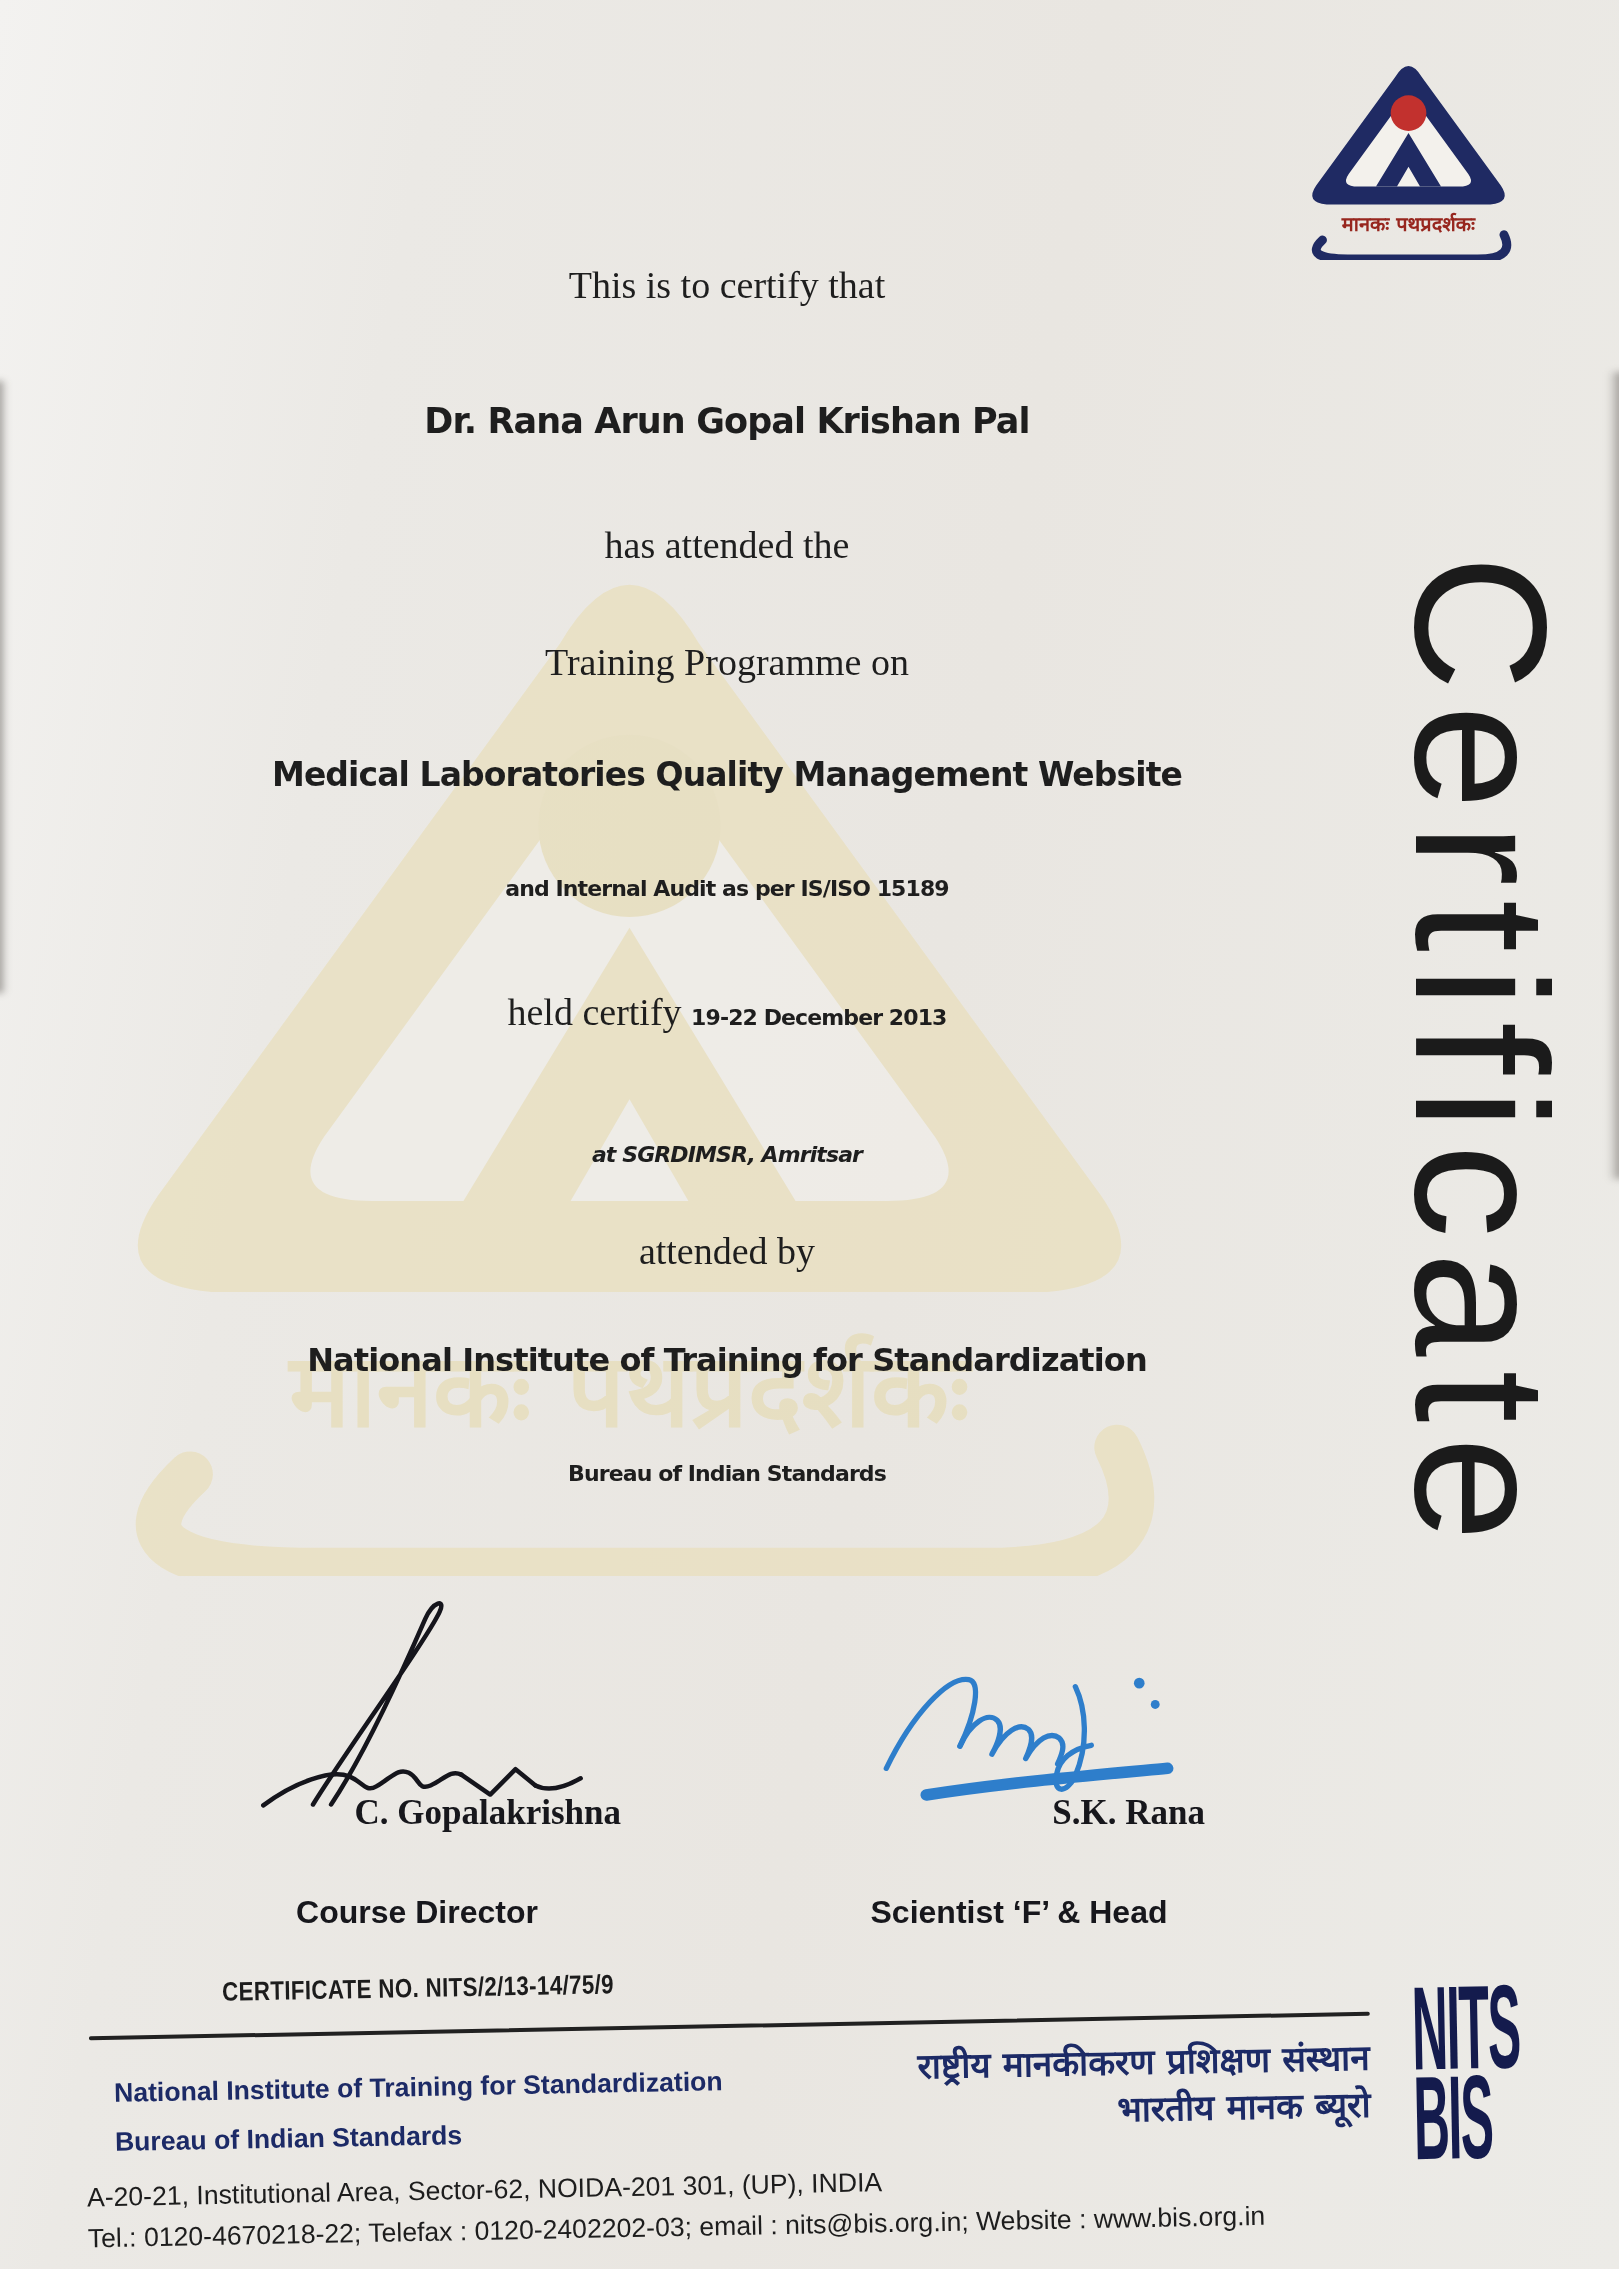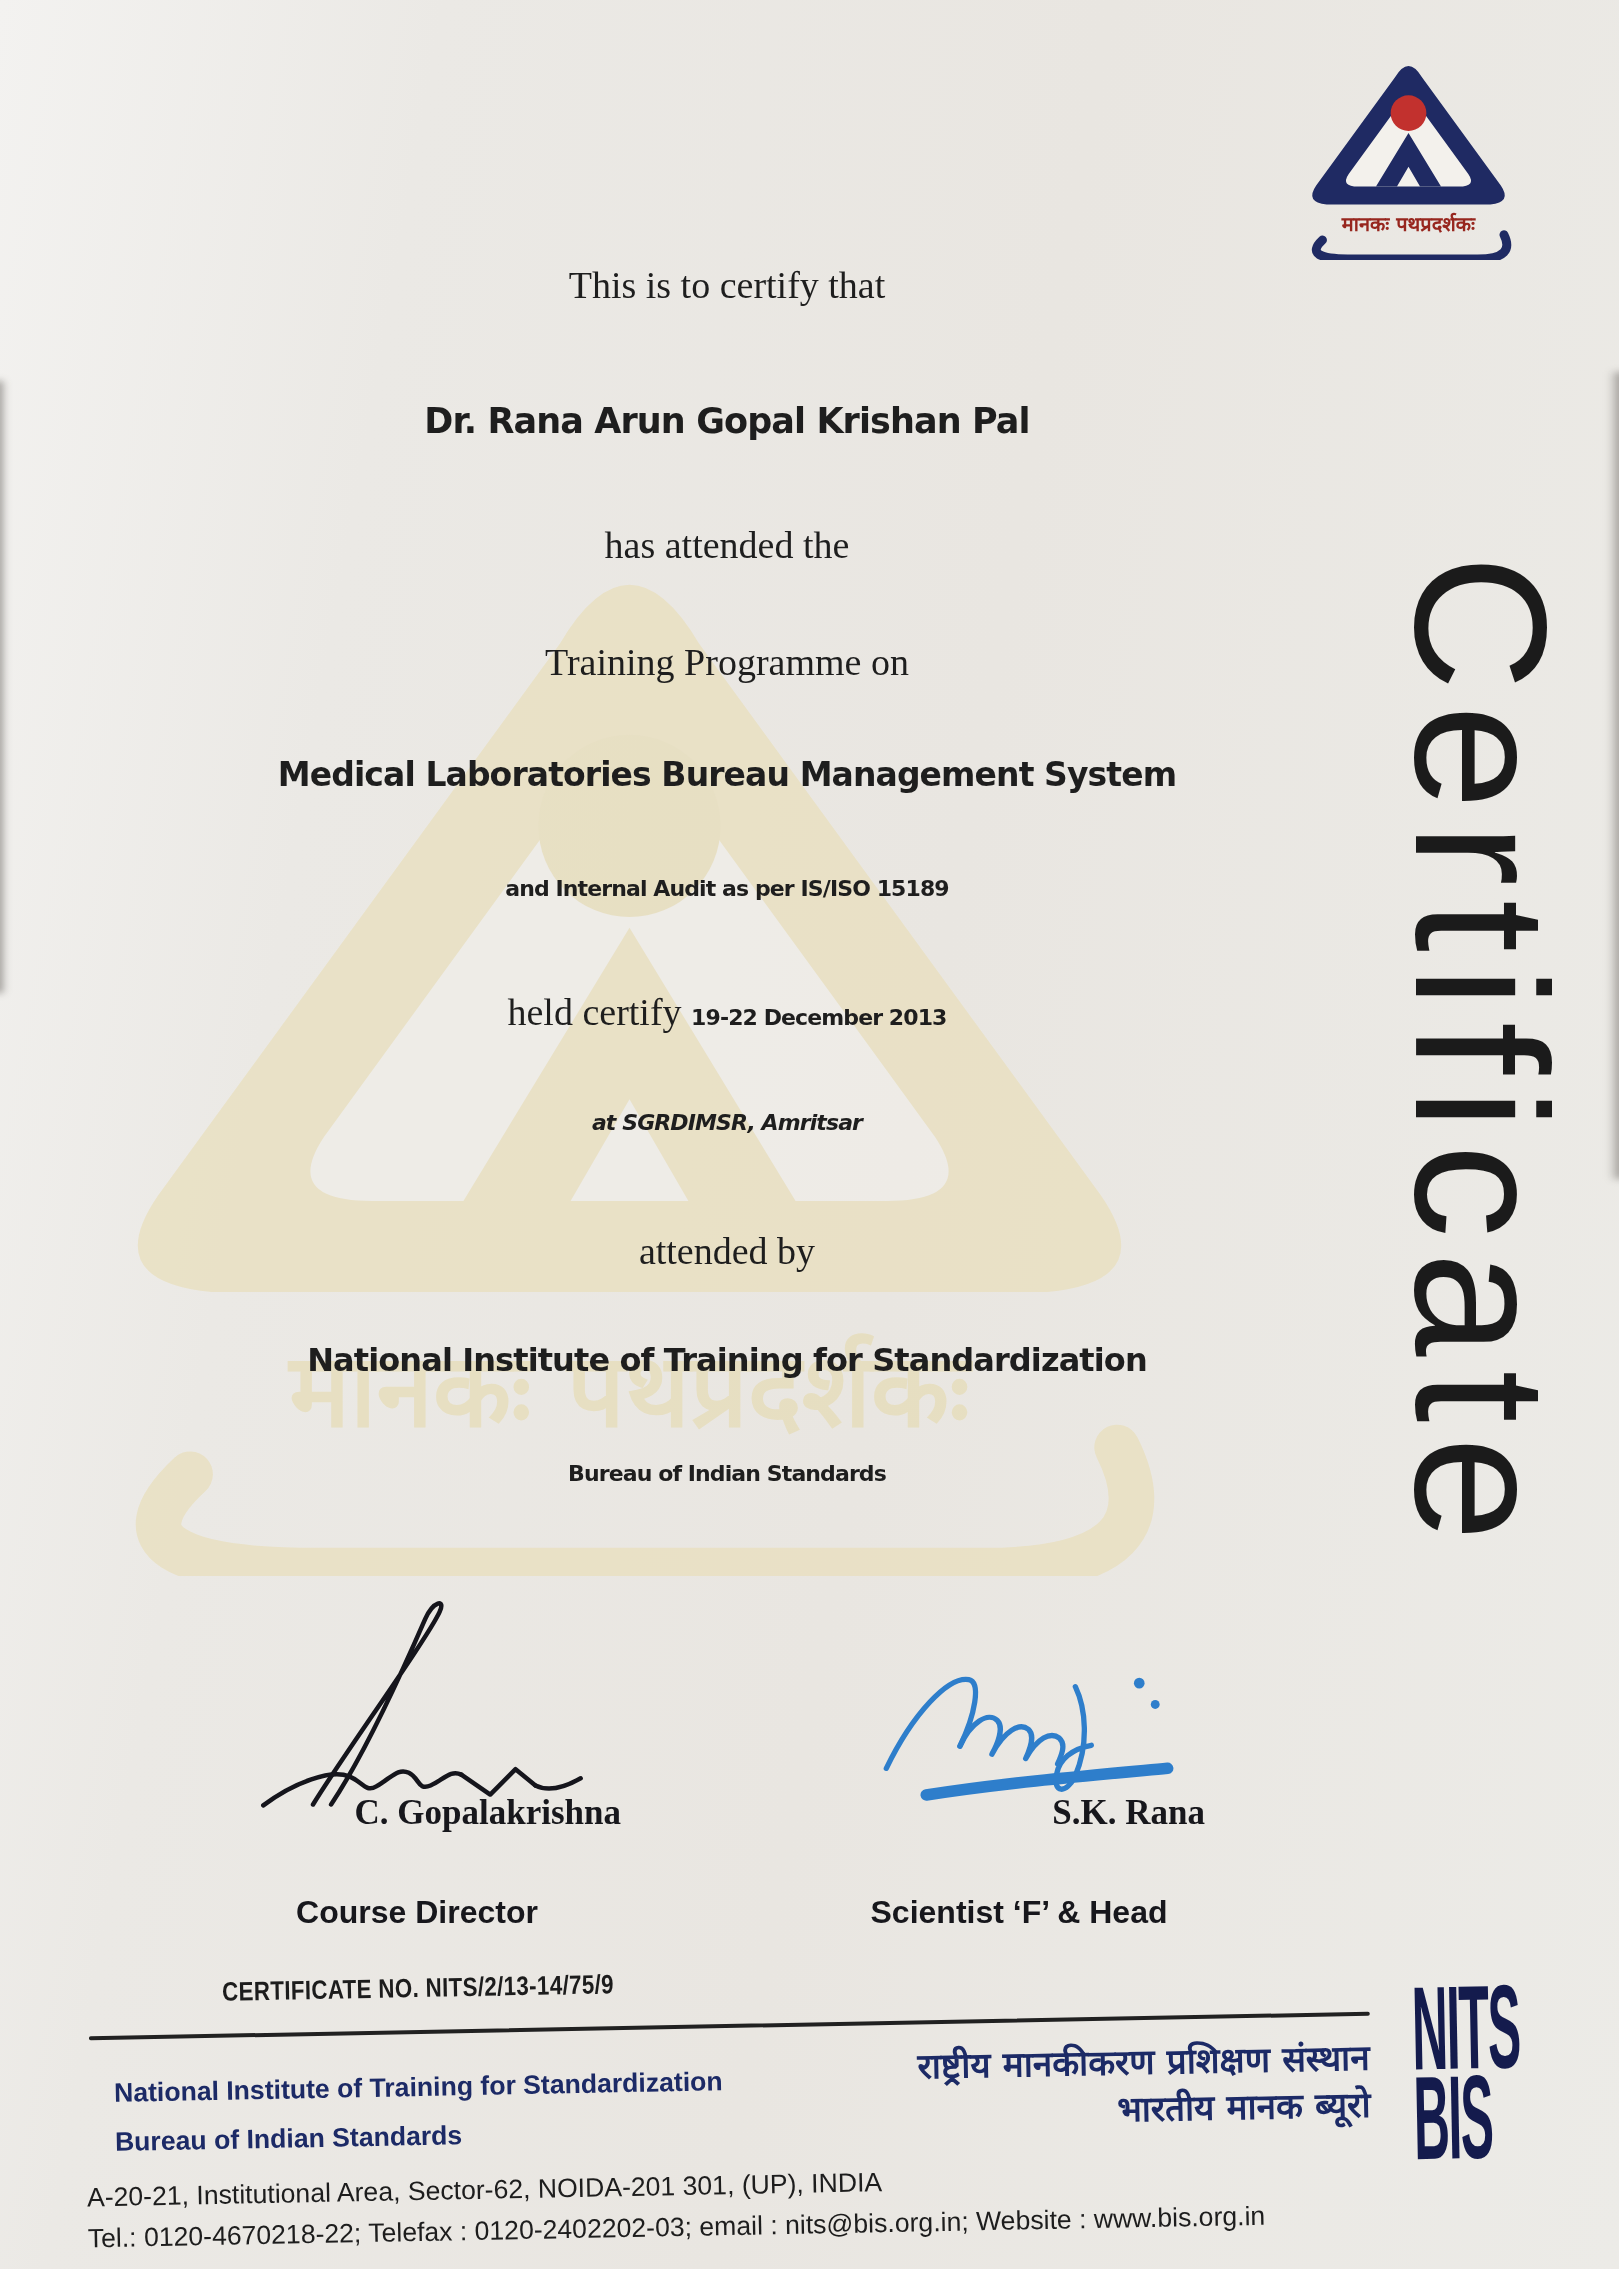--- a/index.html
+++ b/index.html
@@ -17,21 +17,21 @@
   .watermark{position:absolute;left:40px;top:483px;opacity:.72;
        --tri:#e9dfbc;--inner:#f0eee9;--dot:#e7ddb8;--motto:#e6dcb6;}
   .logo-top{position:absolute;left:1293px;top:46px;}
   .vertical-title{position:absolute;left:1582px;top:555px;
        transform:rotate(90deg);transform-origin:top left;white-space:nowrap;
        font-family:"Liberation Sans",sans-serif;font-size:188px;font-weight:400;
        letter-spacing:14px;color:#1b1b1b;line-height:1.08;}
   .line{position:absolute;left:0;width:1454px;text-align:center;color:#1e1e1e;white-space:nowrap;}
   .serif{font-family:"Liberation Serif",serif;font-size:38px;}
   .comic{font-family:"DejaVu Sans",sans-serif;font-weight:bold;font-size:22px;letter-spacing:-0.9px;}
-  .comic-italic{font-style:italic;}
+  .comic-italic{font-style:italic;margin-top:32px;}
   .sig-name{position:absolute;text-align:right;font-weight:bold;font-size:35px;color:#17171c;white-space:nowrap;font-family:Liberation Serif, serif;}
   .sig-title{position:absolute;text-align:center;font-weight:bold;font-size:32px;color:#17171c;white-space:nowrap;margin-top:34px;}
   .sig-svg{position:absolute;}
   .bottom-block{position:absolute;left:0;top:0;width:1620px;height:2270px;
        transform:rotate(-1.1deg);transform-origin:106px 2039px;}
   .cert-no{position:absolute;left:223px;top:1979px;font-weight:bold;font-size:26.6px;
        color:#1c1c1c;letter-spacing:0.4px;transform:scaleX(.84);transform-origin:left;white-space:nowrap;}
   .divider{position:absolute;left:89px;top:2036px;width:1281px;height:3.5px;background:#212121;border-radius:1.8px;}
   .f-org{position:absolute;left:113px;top:2069px;color:#1c2a66;font-weight:bold;
        font-size:26.6px;line-height:1.85;white-space:nowrap;}
@@ -60,21 +60,21 @@
   <svg class="logo-top" width="231" height="214" viewBox="0 0 220 204">
     <use href="#bislogo"></use>
   </svg>
 
   <div class="vertical-title">Certificate</div>
 
   <div class="line serif" style="top:263px">This is to certify that</div>
   <div class="line comic" style="top:401px;font-size:35px">Dr. Rana Arun Gopal Krishan Pal</div>
   <div class="line serif" style="top:523px">has attended the</div>
   <div class="line serif" style="top:640px">Training Programme on</div>
-  <div class="line comic" style="top:755px;font-size:33px">Medical Laboratories Bureau Management System</div>
+  <div class="line comic" style="top:755px;font-size:33px">Medical Laboratories Quality Management Website</div>
   <div class="line comic" style="top:876px">and Internal Audit as per IS/ISO 15189</div>
   <div class="line" style="top:990px">
     <span class="serif">held certify </span>
     <span class="comic">19-22 December 2013</span>
   </div>
   <div class="line comic comic-italic" style="top:1110px">at SGRDIMSR, Amritsar</div>
   <div class="line serif" style="top:1229px">attended by</div>
   <div class="line comic" style="top:1341px;font-size:32px">National Institute of Training for Standardization</div>
   <div class="line comic" style="top:1461px">Bureau of Indian Standards</div>
 

